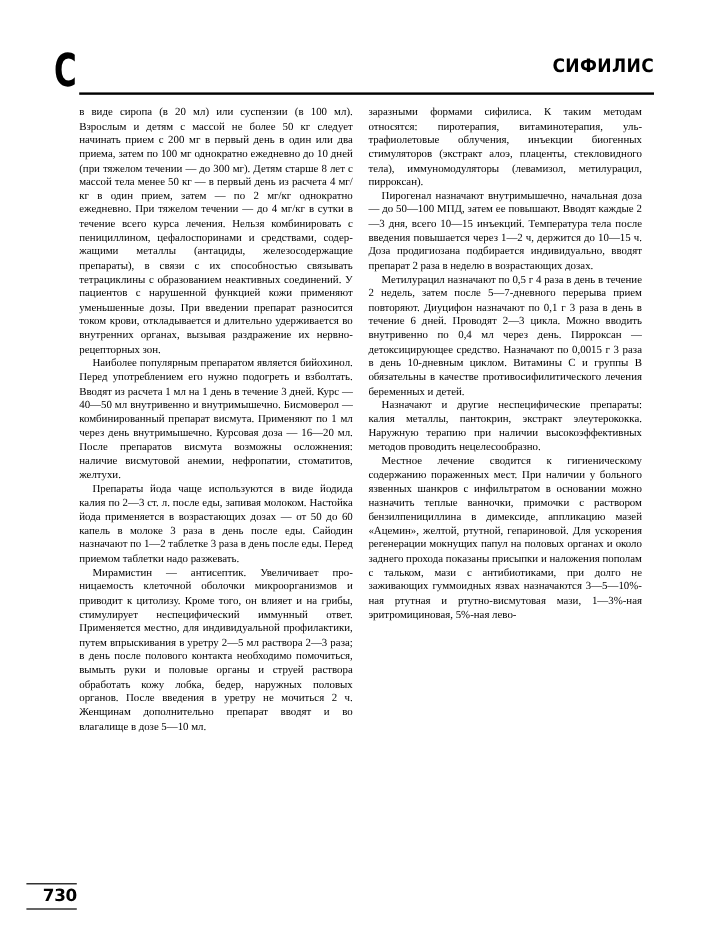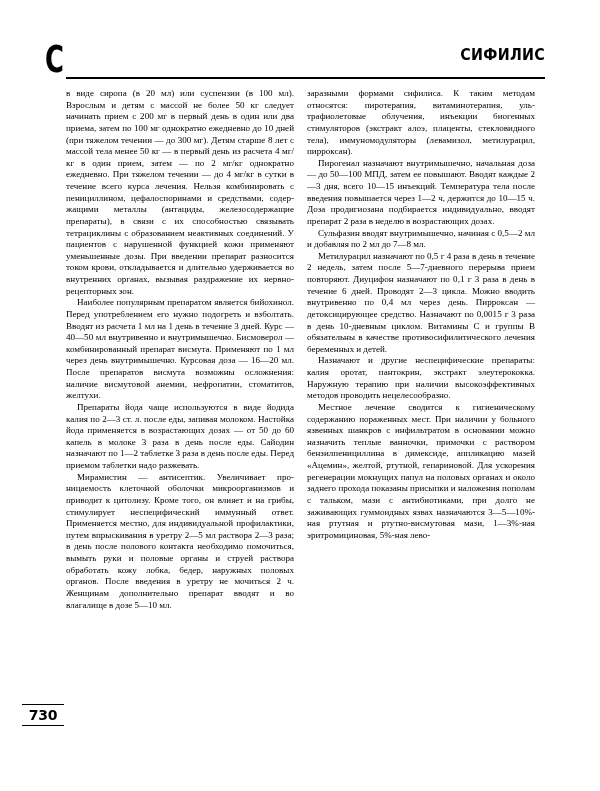--- a/index.html
+++ b/index.html
@@ -95,23 +95,23 @@
     text-indent: 11px;
   }
   .col p + p {
     margin-top: 0;
   }
 
   
   .pagenum {
     position: absolute;
     left: 22px;
-    top: 704px;
+    top: 736px;
     width: 42px;
-    text-align: center;
+    text-align: right;
   }
   .pagenum .rule {
     width: 42px;
     height: 1.2px;
     background: #000;
   }
   .pagenum .num {
     font-family: "DejaVu Sans", sans-serif;
     font-weight: bold;
     font-size: 14px;
@@ -136,23 +136,22 @@
     <div class="col col-left">
       <p>в виде сиропа (в 20 мл) или суспензии (в 100 мл). Взрослым и детям с массой не более 50 кг следует начинать прием с 200 мг в первый день в один или два приема, затем по 100 мг однократно ежеднев­но до 10 дней (при тяжелом течении — до 300 мг). Детям старше 8 лет с массой тела менее 50 кг — в первый день из расчета 4 мг/кг в один прием, затем — по 2 мг/кг однократно ежедневно. При тя­желом течении — до 4 мг/кг в сутки в течение всего курса лечения. Нельзя комбинировать с пеницил­лином, цефалоспоринами и средствами, содер­жащими металлы (антациды, железосодержащие препараты), в связи с их способностью связывать тетрациклины с образованием неактивных соеди­нений. У пациентов с нарушенной функцией кожи применяют уменьшенные дозы. При введении препарат разносится током крови, откладывается и длительно удерживается во внутренних органах, вызывая раздражение их нервно-рецепторных зон.</p>
       <p class="indent">Наиболее популярным препаратом является бийохинол. Перед употреблением его нужно подо­греть и взболтать. Вводят из расчета 1 мл на 1 день в течение 3 дней. Курс — 40—50 мл внутривенно и внутримышечно. Бисмоверол — комбинирован­ный препарат висмута. Применяют по 1 мл через день внутримышечно. Курсовая доза — 16—20 мл. После препаратов висмута возможны осложне­ния: наличие висмутовой анемии, нефропатии, стоматитов, желтухи.</p>
       <p class="indent">Препараты йода чаще используются в виде йо­дида калия по 2—3 ст. л. после еды, запивая моло­ком. Настойка йода применяется в возрастающих дозах — от 50 до 60 капель в молоке 3 раза в день после еды. Сайодин назначают по 1—2 таблетке 3 раза в день после еды. Перед приемом таблетки надо разжевать.</p>
       <p class="indent">Мирамистин — антисептик. Увеличивает про­ницаемость клеточной оболочки микроорганиз­мов и приводит к цитолизу. Кроме того, он влияет и на грибы, стимулирует неспецифический им­мунный ответ. Применяется местно, для инди­видуальной профилактики, путем впрыскивания в уретру 2—5 мл раствора 2—3 раза; в день после полового контакта необходимо помочиться, вы­мыть руки и половые органы и струей раствора обработать кожу лобка, бедер, наружных половых органов. После введения в уретру не мочиться 2 ч. Женщинам дополнительно препарат вводят и во влагалище в дозе 5—10 мл.</p>
     </div>
 
     <div class="col col-right">
       <p>заразными формами сифилиса. К таким методам относятся: пиротерапия, витаминотерапия, уль­трафиолетовые облучения, инъекции биогенных стимуляторов (экстракт алоэ, плаценты, стекло­видного тела), иммуномодуляторы (левамизол, метилурацил, пирроксан).</p>
       <p class="indent">Пирогенал назначают внутримышечно, началь­ная доза — до 50—100 МПД, затем ее повышают. Вводят каждые 2—3 дня, всего 10—15 инъекций. Температура тела после введения повышается че­рез 1—2 ч, держится до 10—15 ч. Доза продигио­зана подбирается индивидуально, вводят препарат 2 раза в неделю в возрастающих дозах.</p>
-      <p class="indent">Сульфазин вводят внутримышечно, начиная с 0,5—2 мл и добавляя по 2 мл до 7—8 мл.</p>
       <p class="indent">Метилурацил назначают по 0,5 г 4 раза в день в течение 2 недель, затем после 5—7-дневного перерыва прием повторяют. Диуцифон назнача­ют по 0,1 г 3 раза в день в течение 6 дней. Про­водят 2—3 цикла. Можно вводить внутривенно по 0,4 мл через день. Пирроксан — детоксици­рующее средство. Назначают по 0,0015 г 3 раза в день 10-дневным циклом. Витамины С и группы В обязательны в качестве противосифилитического лечения беременных и детей.</p>
-      <p class="indent">Назначают и другие неспецифические пре­параты: калия оротат, пантокрин, экстракт эле­утерококка. Наружную терапию при наличии высокоэффективных методов проводить нецеле­сообразно.</p>
+      <p class="indent">Назначают и другие неспецифические пре­параты: калия металлы, пантокрин, экстракт эле­утерококка. Наружную терапию при наличии высокоэффективных методов проводить нецеле­сообразно.</p>
       <p class="indent">Местное лечение сводится к гигиеническому содержанию пораженных мест. При наличии у больного язвенных шанкров с инфильтратом в основании можно назначить теплые ванночки, примочки с раствором бензилпенициллина в ди­мексиде, аппликацию мазей «Ацемин», желтой, ртутной, гепариновой. Для ускорения регенера­ции мокнущих папул на половых органах и около заднего прохода показаны присыпки и наложения пополам с тальком, мази с антибиотиками, при долго не заживающих гуммоидных язвах назнача­ются 3—5—10%-ная ртутная и ртутно-висмутовая мази, 1—3%-ная эритромициновая, 5%-ная лево-</p>
     </div>
 
   </div>
 
   <div class="pagenum">
     <div class="rule"></div>
     <div class="num">730</div>
     <div class="rule"></div>
   </div>

